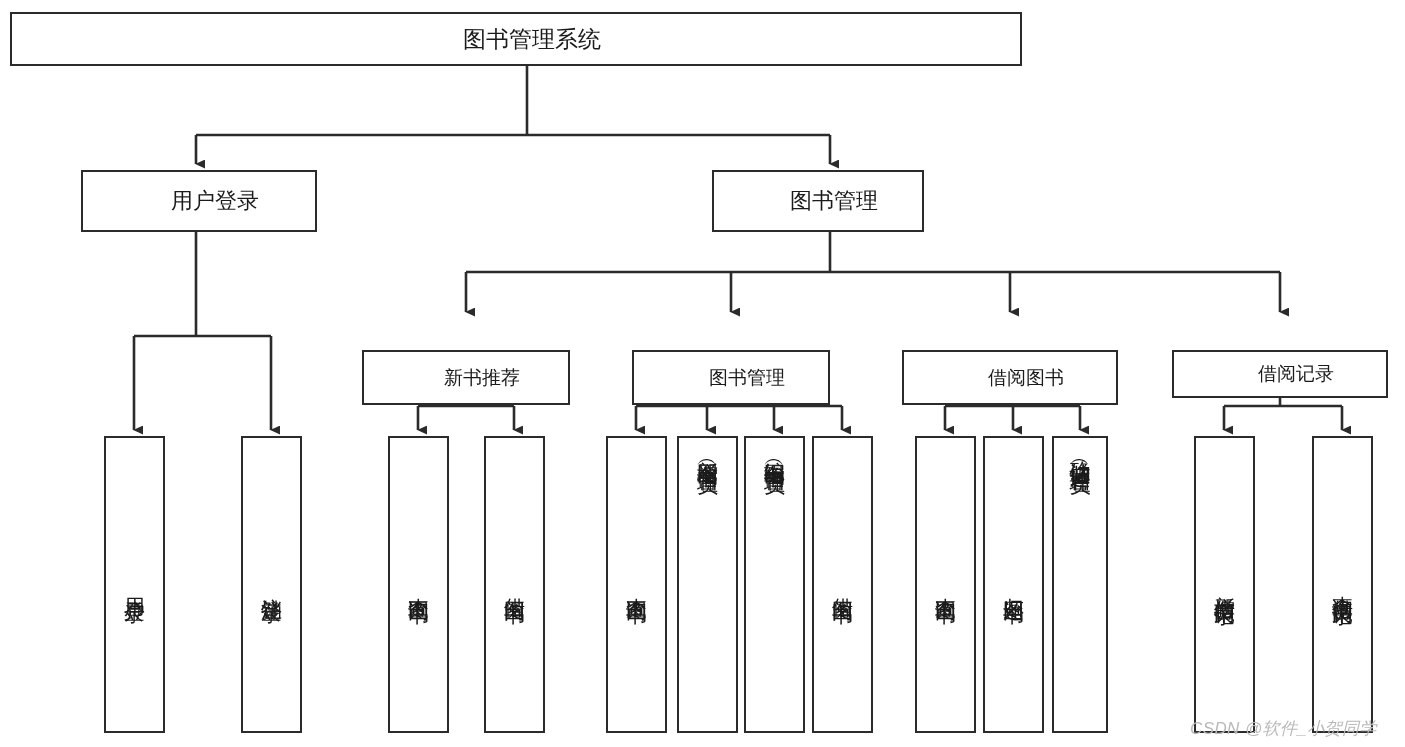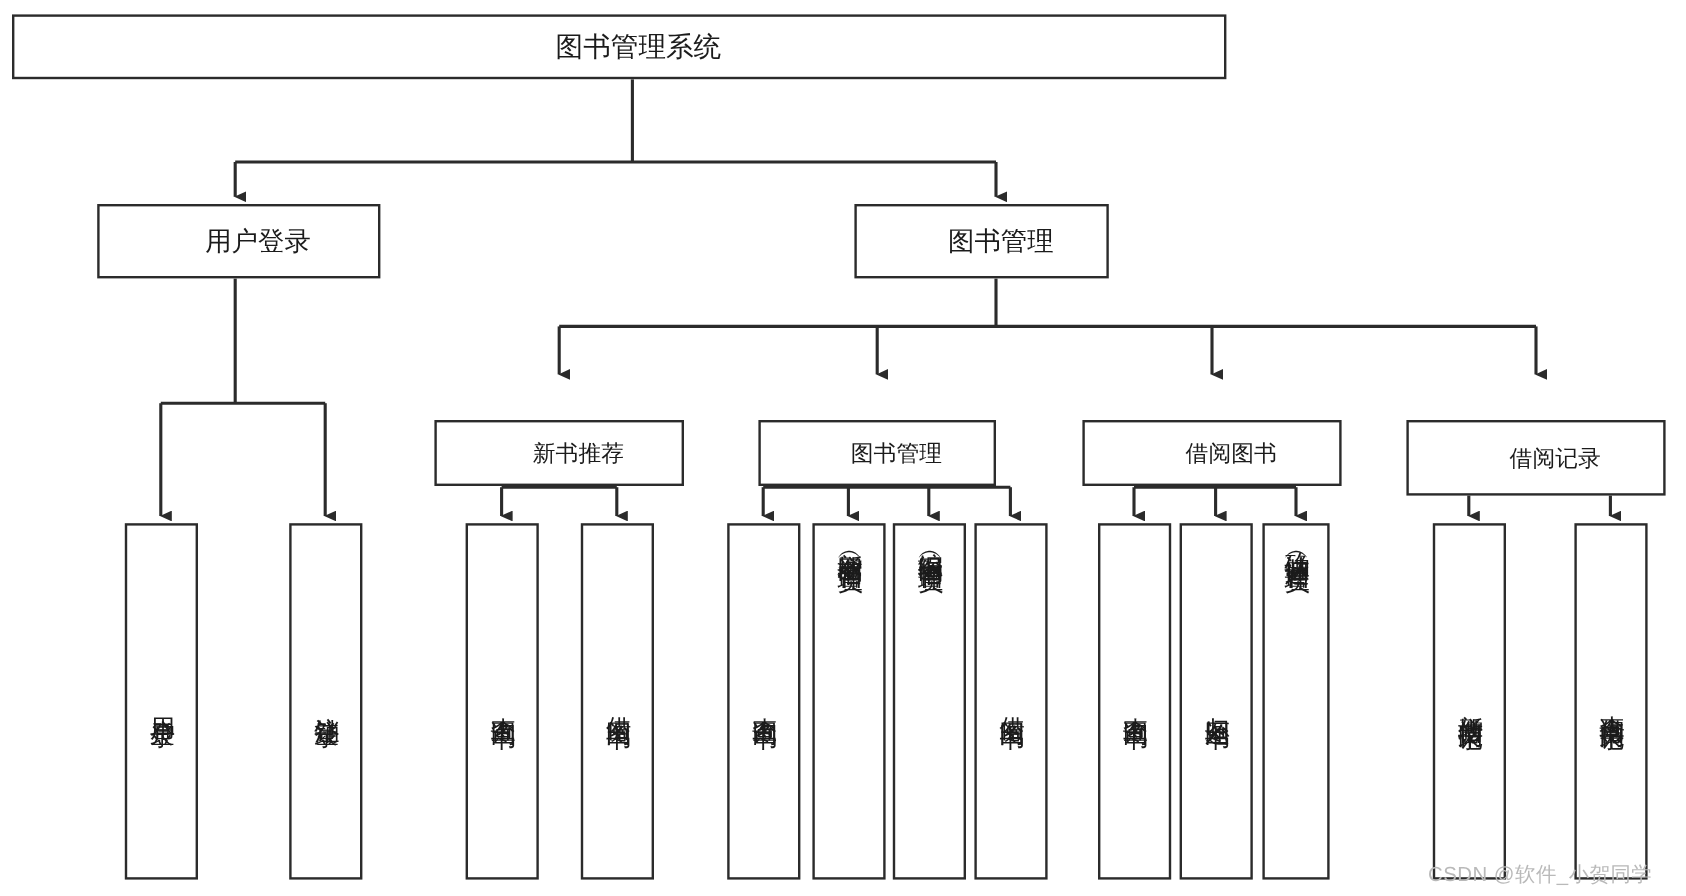--- a/index.html
+++ b/index.html
@@ -144,21 +144,21 @@
 
   <div class="node lvl3" id="node-new-book-recommend" style="left: 362px; top: 318px; width: 208px; height: 55px;">
     <span>新书推荐</span>
   </div>
   <div class="node lvl3" id="node-book-borrow" style="left: 632px; top: 318px; width: 198px; height: 55px;">
     <span>图书管理</span>
   </div>
   <div class="node lvl3" id="node-current-borrow" style="left: 902px; top: 318px; width: 216px; height: 55px;">
     <span>借阅图书</span>
   </div>
-  <div class="node lvl3" id="node-borrow-record" style="left: 1172px; top: 318px; width: 216px; height: 63px;">
+  <div class="node lvl3" id="node-borrow-record" style="left: 1172px; top: 318px; width: 216px; height: 48px;">
     <span>借阅记录</span>
   </div>
 
   <div class="node leaf" id="node-leaf-user-login" style="left: 104px; top: 436px; width: 61px; height: 297px;">
     <span class="vtext">用户登录</span>
   </div>
   <div class="node leaf" id="node-leaf-user-logout" style="left: 241px; top: 436px; width: 61px; height: 297px;">
     <span class="vtext">注销登录</span>
   </div>
   <div class="node leaf" id="node-leaf-query-book-1" style="left: 388px; top: 436px; width: 61px; height: 297px;">
@@ -188,15 +188,15 @@
   <div class="node leaf top-align" id="node-leaf-confirm-return" style="left: 1052px; top: 436px; width: 56px; height: 297px;">
     <span class="vtext">确认归还（管理员）</span>
   </div>
   <div class="node leaf" id="node-leaf-add-record" style="left: 1194px; top: 436px; width: 61px; height: 297px;">
     <span class="vtext">新增借阅记录</span>
   </div>
   <div class="node leaf" id="node-leaf-query-record" style="left: 1312px; top: 436px; width: 61px; height: 297px;">
     <span class="vtext">查询借阅记录</span>
   </div>
 
-  <div class="watermark" style="left: 1190px; top: 717px; color: rgb(185, 185, 185);">CSDN @软件_小贺同学</div>
+  <div class="watermark" style="left: 1190px; top: 717px; color: rgb(185, 185, 185); font-style: italic;">CSDN @软件_小贺同学</div>
 
 </div>
 
 </body></html>

